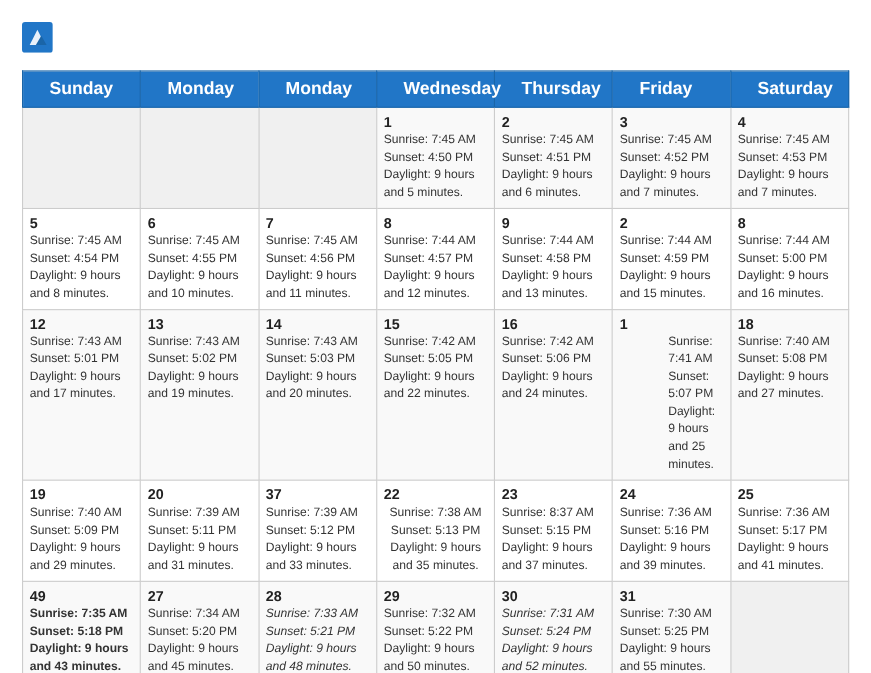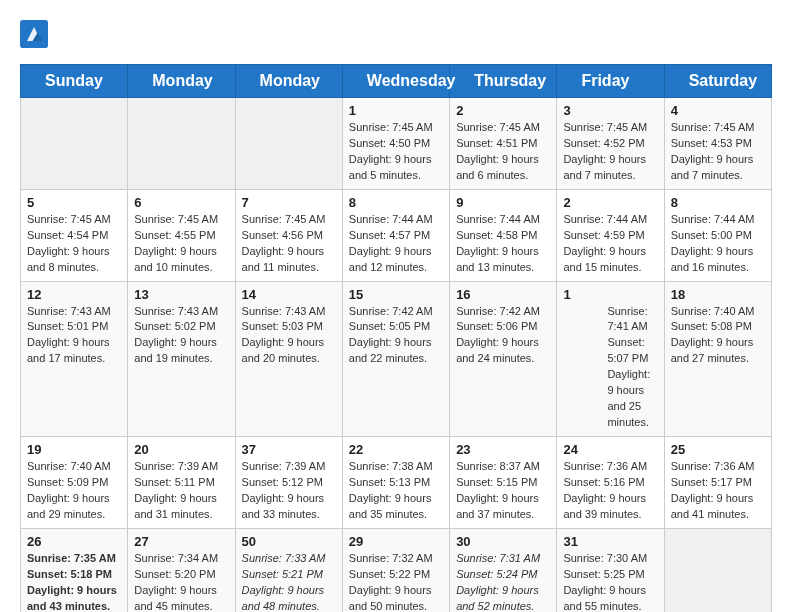--- a/index.html
+++ b/index.html
@@ -253,21 +253,21 @@
 Daylight: 9 hours and 31 minutes.</div>
         </td>
         <td>
           <span class="day-num">37</span>
           <div class="day-info" style="white-space: pre-line;">Sunrise: 7:39 AM
 Sunset: 5:12 PM
 Daylight: 9 hours and 33 minutes.</div>
         </td>
         <td>
           <span class="day-num">22</span>
-          <div class="day-info" style="white-space: pre-line;">Sunrise: 7:38 AM
+          <div class="day-info" style="white-space: pre-line; text-align: center;">Sunrise: 7:38 AM
 Sunset: 5:13 PM
 Daylight: 9 hours and 35 minutes.</div>
         </td>
         <td>
           <span class="day-num">23</span>
           <div class="day-info" style="white-space: pre-line;">Sunrise: 8:37 AM
 Sunset: 5:15 PM
 Daylight: 9 hours and 37 minutes.</div>
         </td>
         <td>
@@ -278,33 +278,33 @@
         </td>
         <td>
           <span class="day-num">25</span>
           <div class="day-info" style="white-space: pre-line;">Sunrise: 7:36 AM
 Sunset: 5:17 PM
 Daylight: 9 hours and 41 minutes.</div>
         </td>
       </tr>
       <tr>
         <td>
-          <span class="day-num">26</span>
+          <span class="day-num">49</span>
           <div class="day-info" style="white-space: pre-line; font-weight: bold;">Sunrise: 7:35 AM
 Sunset: 5:18 PM
 Daylight: 9 hours and 43 minutes.</div>
         </td>
         <td>
           <span class="day-num">27</span>
           <div class="day-info" style="white-space: pre-line;">Sunrise: 7:34 AM
 Sunset: 5:20 PM
 Daylight: 9 hours and 45 minutes.</div>
         </td>
         <td>
-          <span class="day-num">50</span>
+          <span class="day-num">28</span>
           <div class="day-info" style="white-space: pre-line; font-style: italic;">Sunrise: 7:33 AM
 Sunset: 5:21 PM
 Daylight: 9 hours and 48 minutes.</div>
         </td>
         <td>
           <span class="day-num">29</span>
           <div class="day-info" style="white-space: pre-line;">Sunrise: 7:32 AM
 Sunset: 5:22 PM
 Daylight: 9 hours and 50 minutes.</div>
         </td>

